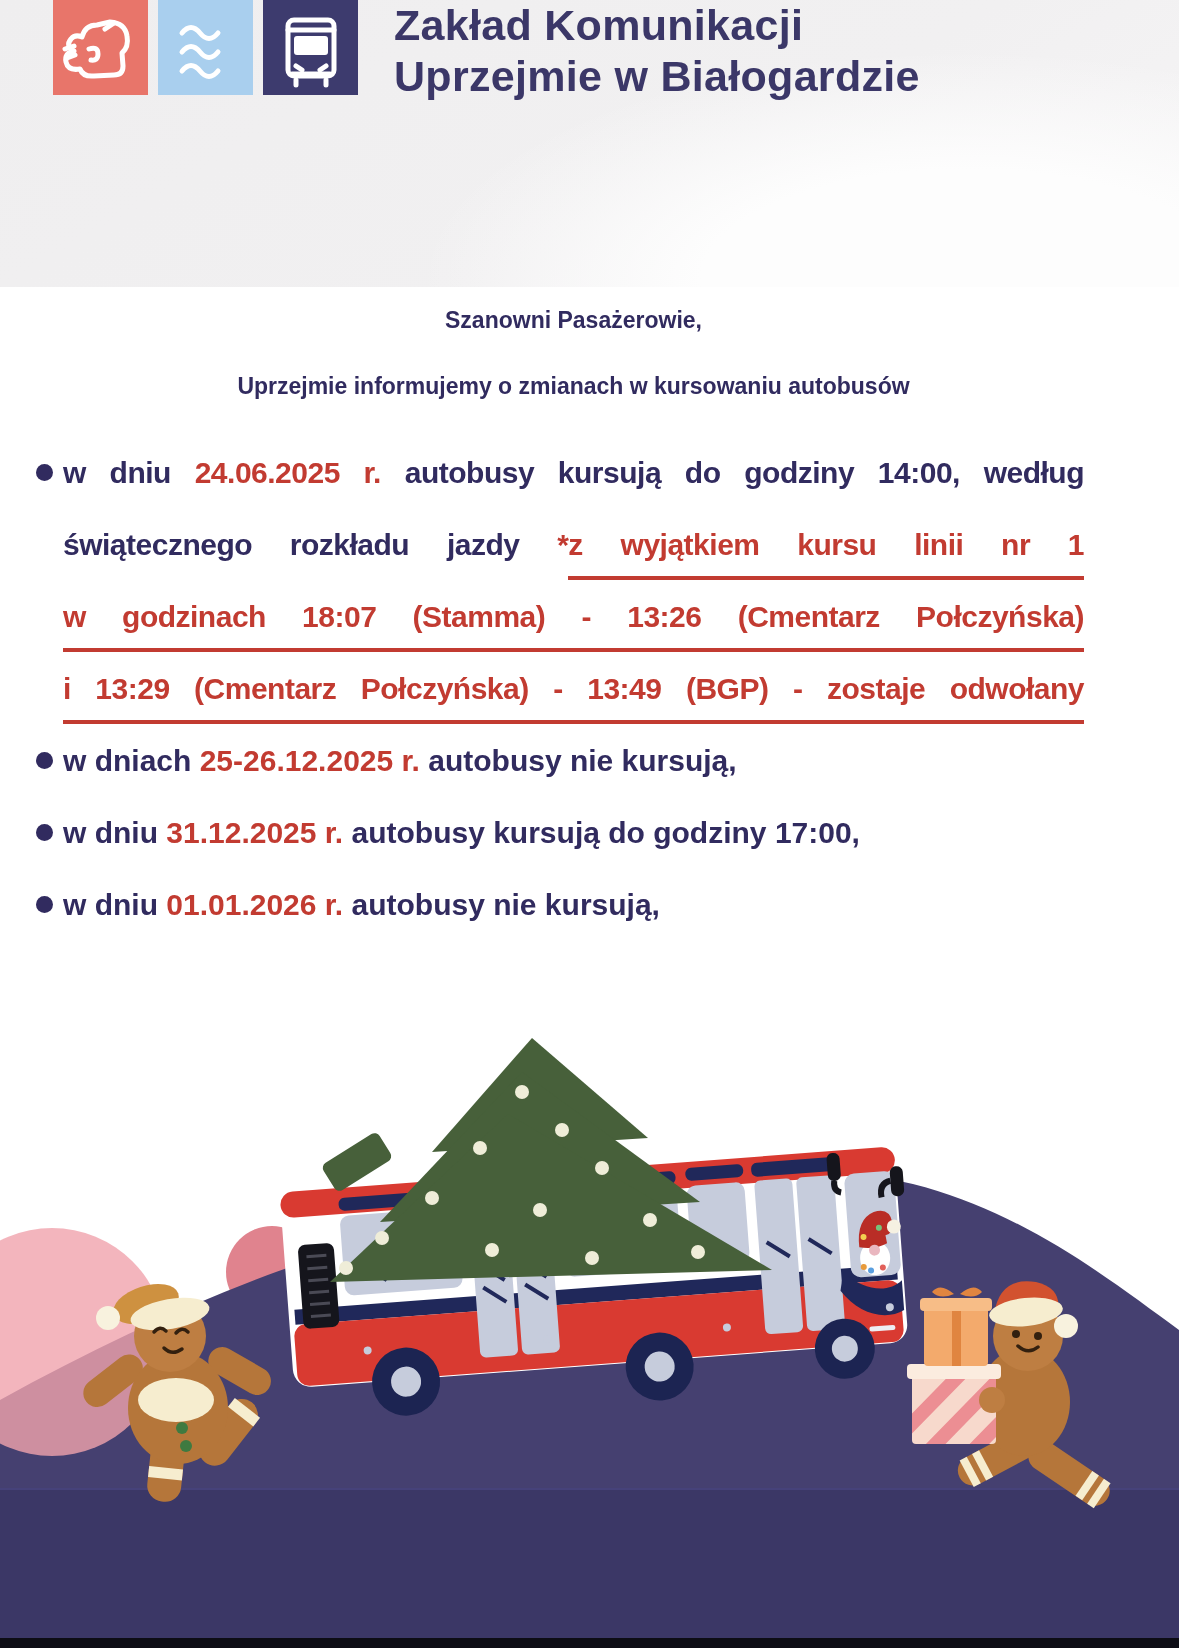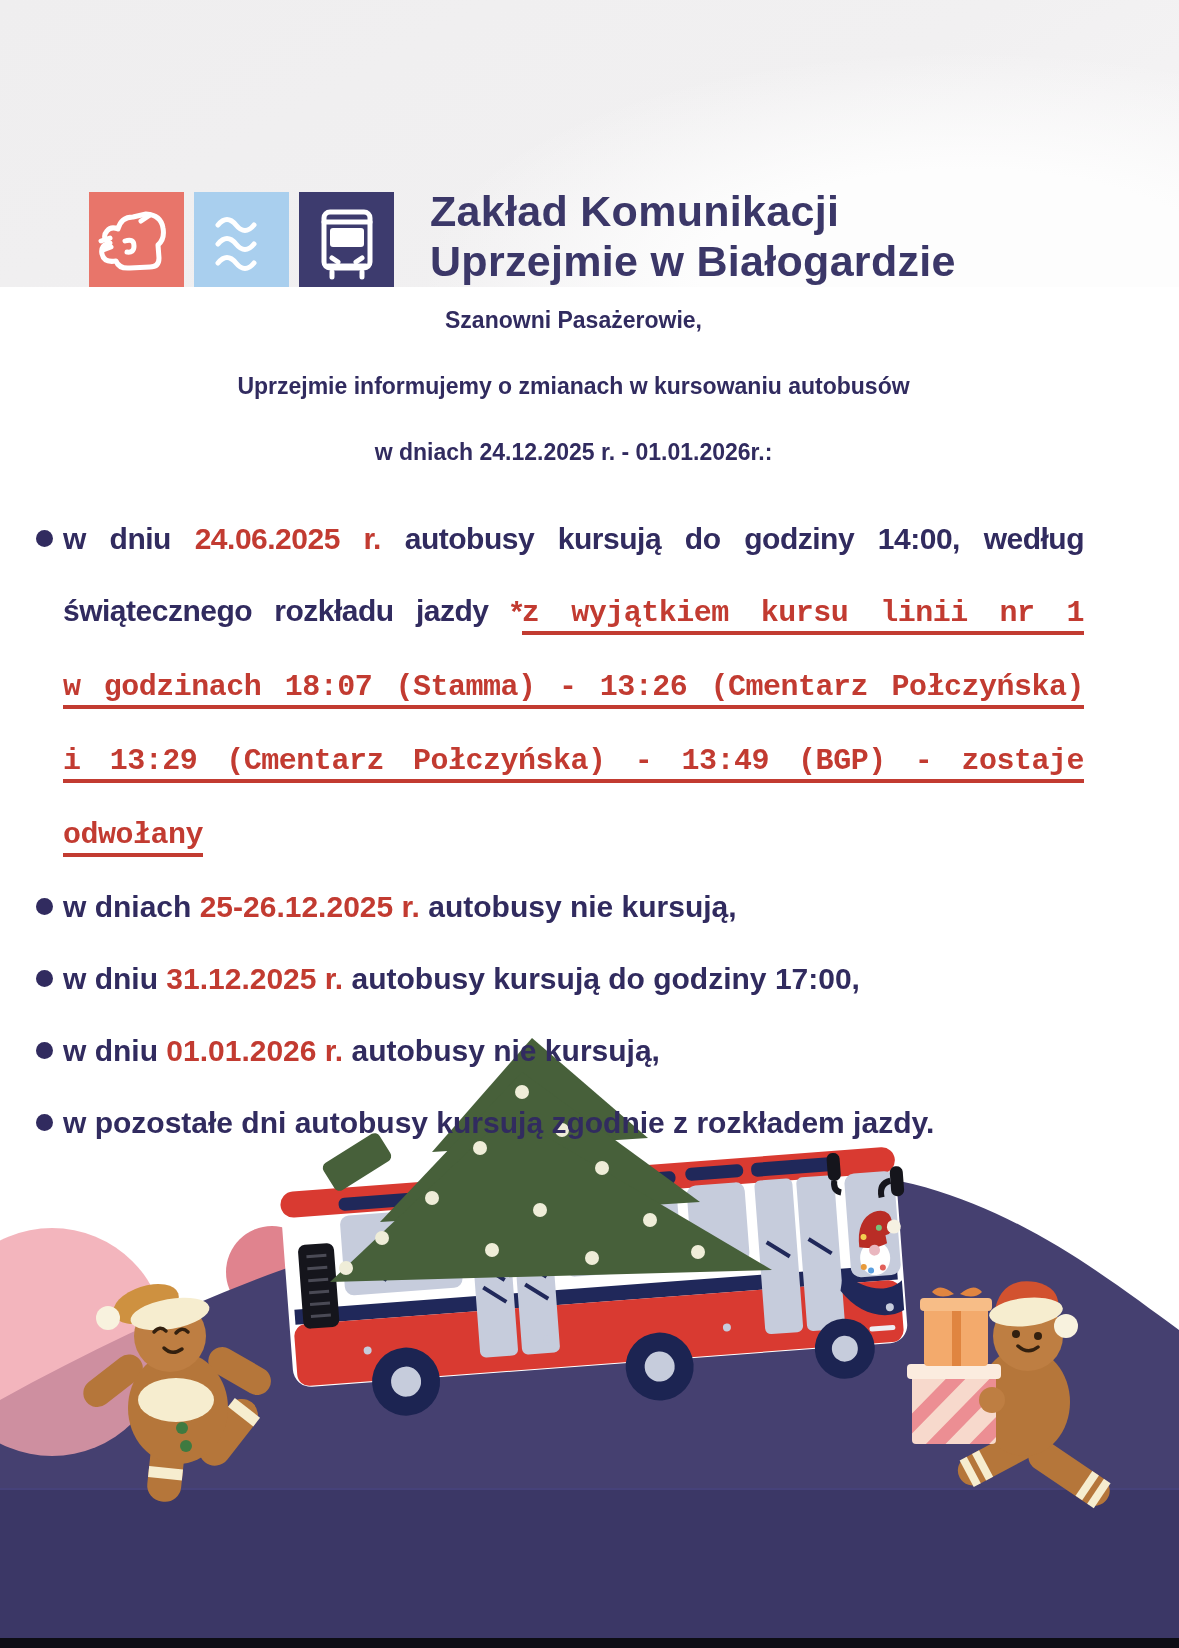--- a/index.html
+++ b/index.html
@@ -7,21 +7,21 @@
     width:1179px;height:1648px;overflow:hidden;background:#ffffff;
     font-family:"Liberation Sans", sans-serif;font-weight:700;
     position:relative;
   }
   
   .header{
     height:287px;
     background:
       radial-gradient(ellipse 760px 320px at 82% 98%, #fdfdfd 35%, rgba(253,253,253,0) 72%),
       linear-gradient(150deg,#efeeef 0%,#f1f0f1 60%,#f6f5f6 100%);
-    display:flex;align-items:flex-end;padding-left:89px;box-sizing:border-box;
+    display:flex;align-items:flex-start;padding-left:53px;box-sizing:border-box;
   }
   .logo-squares{display:flex;gap:10px;}
   .sq{width:95px;height:95px;flex:0 0 auto;}
   .sq-coral{background:#E8756A;}
   .sq-blue{background:#A9CFEE;}
   .sq-navy{background:#3D3B6E;}
   .brand-text{
     margin-left:36px;color:#3B3768;font-size:43px;line-height:1.18;letter-spacing:.3px;
   }
   
@@ -31,21 +31,21 @@
   }
   .heading{ text-align:center;font-size:23px;line-height:66px;white-space:nowrap; }
   .bullets{ margin-top:18px;font-size:30px;line-height:72px; }
   .bitem{ position:relative; }
   .dot{
     position:absolute;left:-27px;top:27px;width:17px;height:17px;border-radius:50%;
     background:#312B5F;
   }
   .jline{ text-align:justify;text-align-last:justify;letter-spacing:-0.5px; }
   .red{ color:#C23B31;text-align:right; }
-  .ru{ color:#C23B31;border-bottom:4px solid #C23B31;padding-bottom:1px;font-family:Liberation Mono, monospace; }
+  .ru{ color:#C23B31;border-bottom:4px solid #C23B31;padding-bottom:15px; }
   
   .illu{ position:relative;z-index:1;height:618px; }
   .illu svg{display:block;}
 </style>
 </head>
 <body>
 
 <div class="header">
   <div class="logo-squares">
     <div class="sq sq-coral">
@@ -83,21 +83,20 @@
   <div class="brand-text">
     <div>Zakład Komunikacji</div>
     <div>Uprzejmie w Białogardzie</div>
   </div>
 </div>
 
 <div class="content">
   <div class="heading">
     <div>Szanowni Pasażerowie,</div>
     <div>Uprzejmie informujemy o zmianach w kursowaniu autobusów</div>
-    <div>w dniach 24.12.2025 r. - 01.01.2026r.:</div>
   </div>
 
   <div class="bullets">
 
     <div class="bitem">
       <span class="dot"></span>
       <div class="jline"><span>w dniu </span><span class="red">24.06.2025 r.</span><span> autobusy kursują do godziny 14:00, według</span></div>
       <div class="jline"><span>świątecznego rozkładu jazdy </span><span class="red">*</span><span class="ru">z wyjątkiem kursu linii nr 1</span></div>
       <div class="jline"><span class="ru">w godzinach 18:07 (Stamma) - 13:26 (Cmentarz Połczyńska)</span></div>
       <div class="jline"><span class="ru">i 13:29 (Cmentarz Połczyńska) - 13:49 (BGP) - zostaje odwołany</span></div>
@@ -111,24 +110,20 @@
     <div class="bitem">
       <span class="dot"></span>
       <div><span>w dniu </span><span class="red">31.12.2025 r.</span><span> autobusy kursują do godziny 17:00,</span></div>
     </div>
 
     <div class="bitem">
       <span class="dot"></span>
       <div><span>w dniu </span><span class="red">01.01.2026 r.</span><span> autobusy nie kursują,</span></div>
     </div>
 
-    <div class="bitem">
-      <span class="dot"></span>
-      <div><span>w pozostałe dni autobusy kursują zgodnie z rozkładem jazdy.</span></div>
-    </div>
 
   </div>
 </div>
 
 <div class="illu">
 <svg viewBox="0 0 1179 618" width="1179" height="618">
 
   <circle cx="272" cy="242" r="46" fill="#E0838E"></circle>
 
   <path d="M0,370 C280,215 540,144 820,142 C975,144 1090,235 1179,300 L1179,618 L0,618 Z" fill="#454070"></path>

